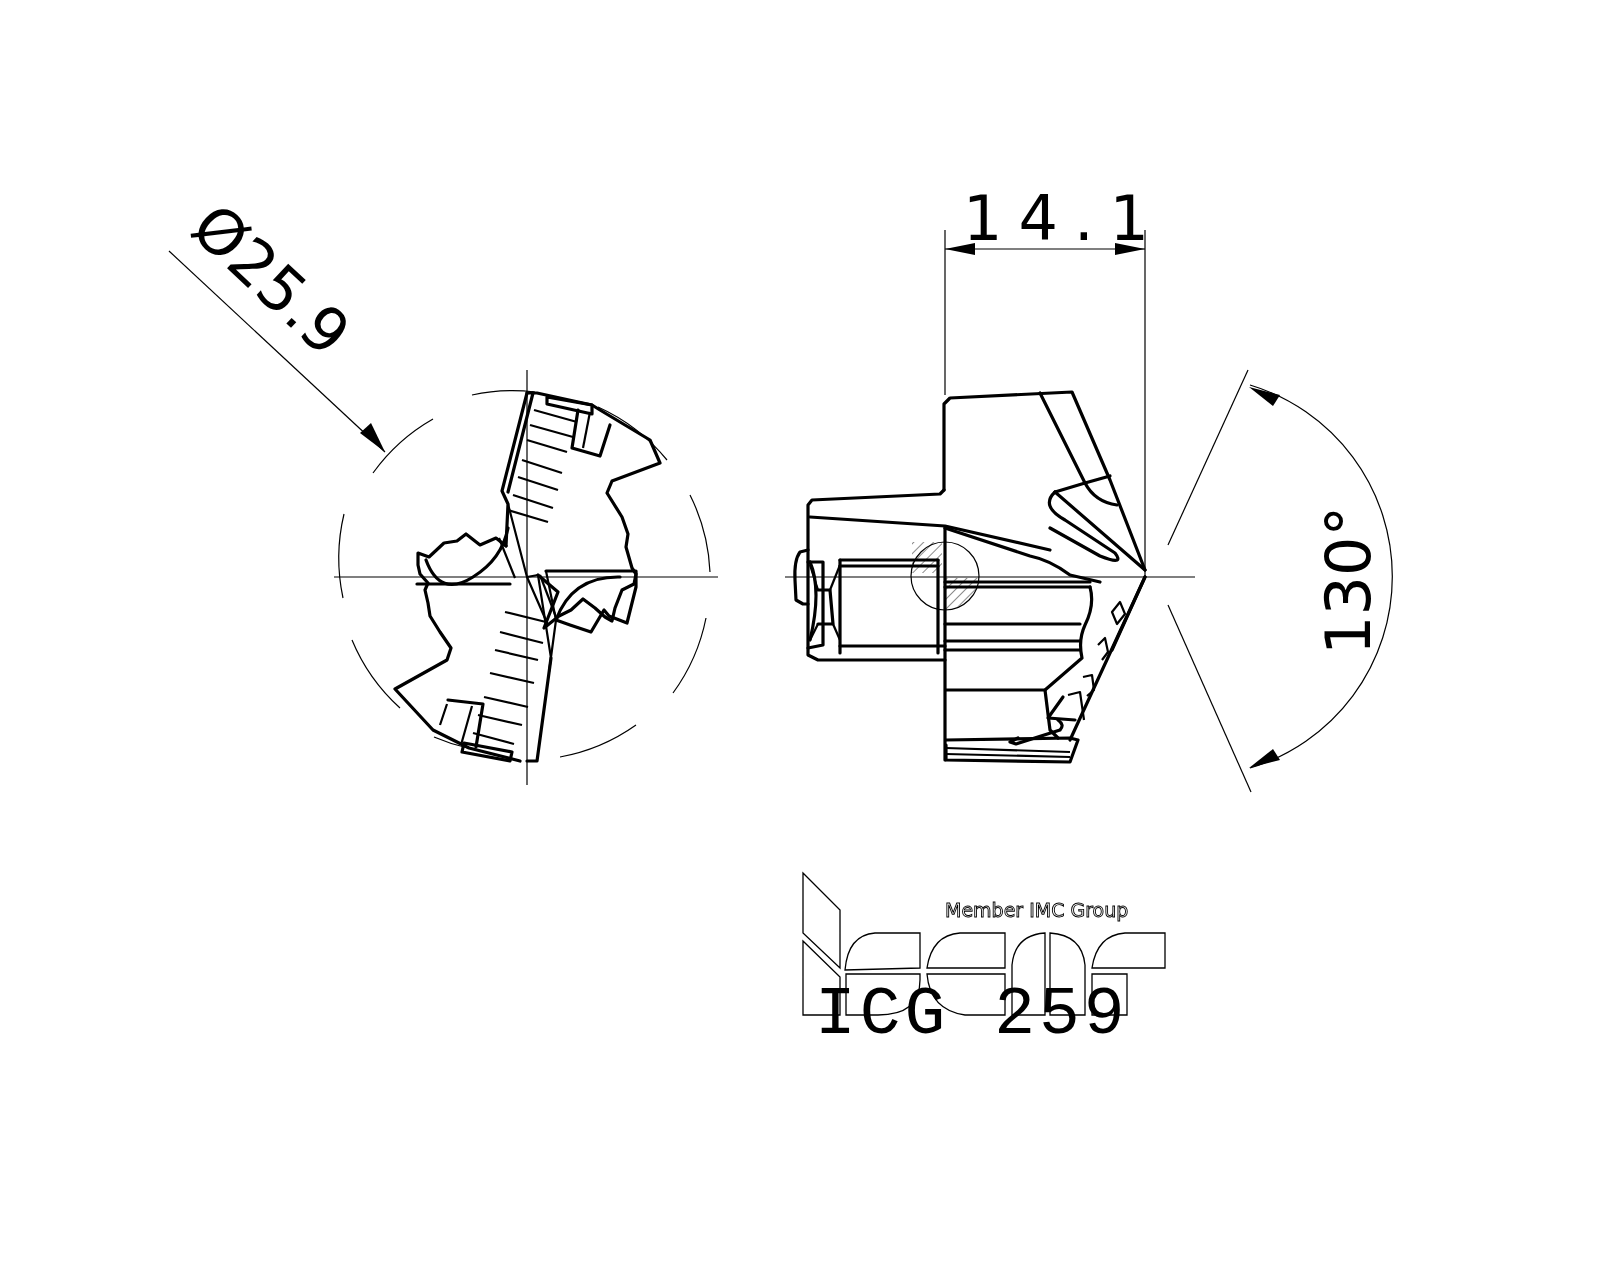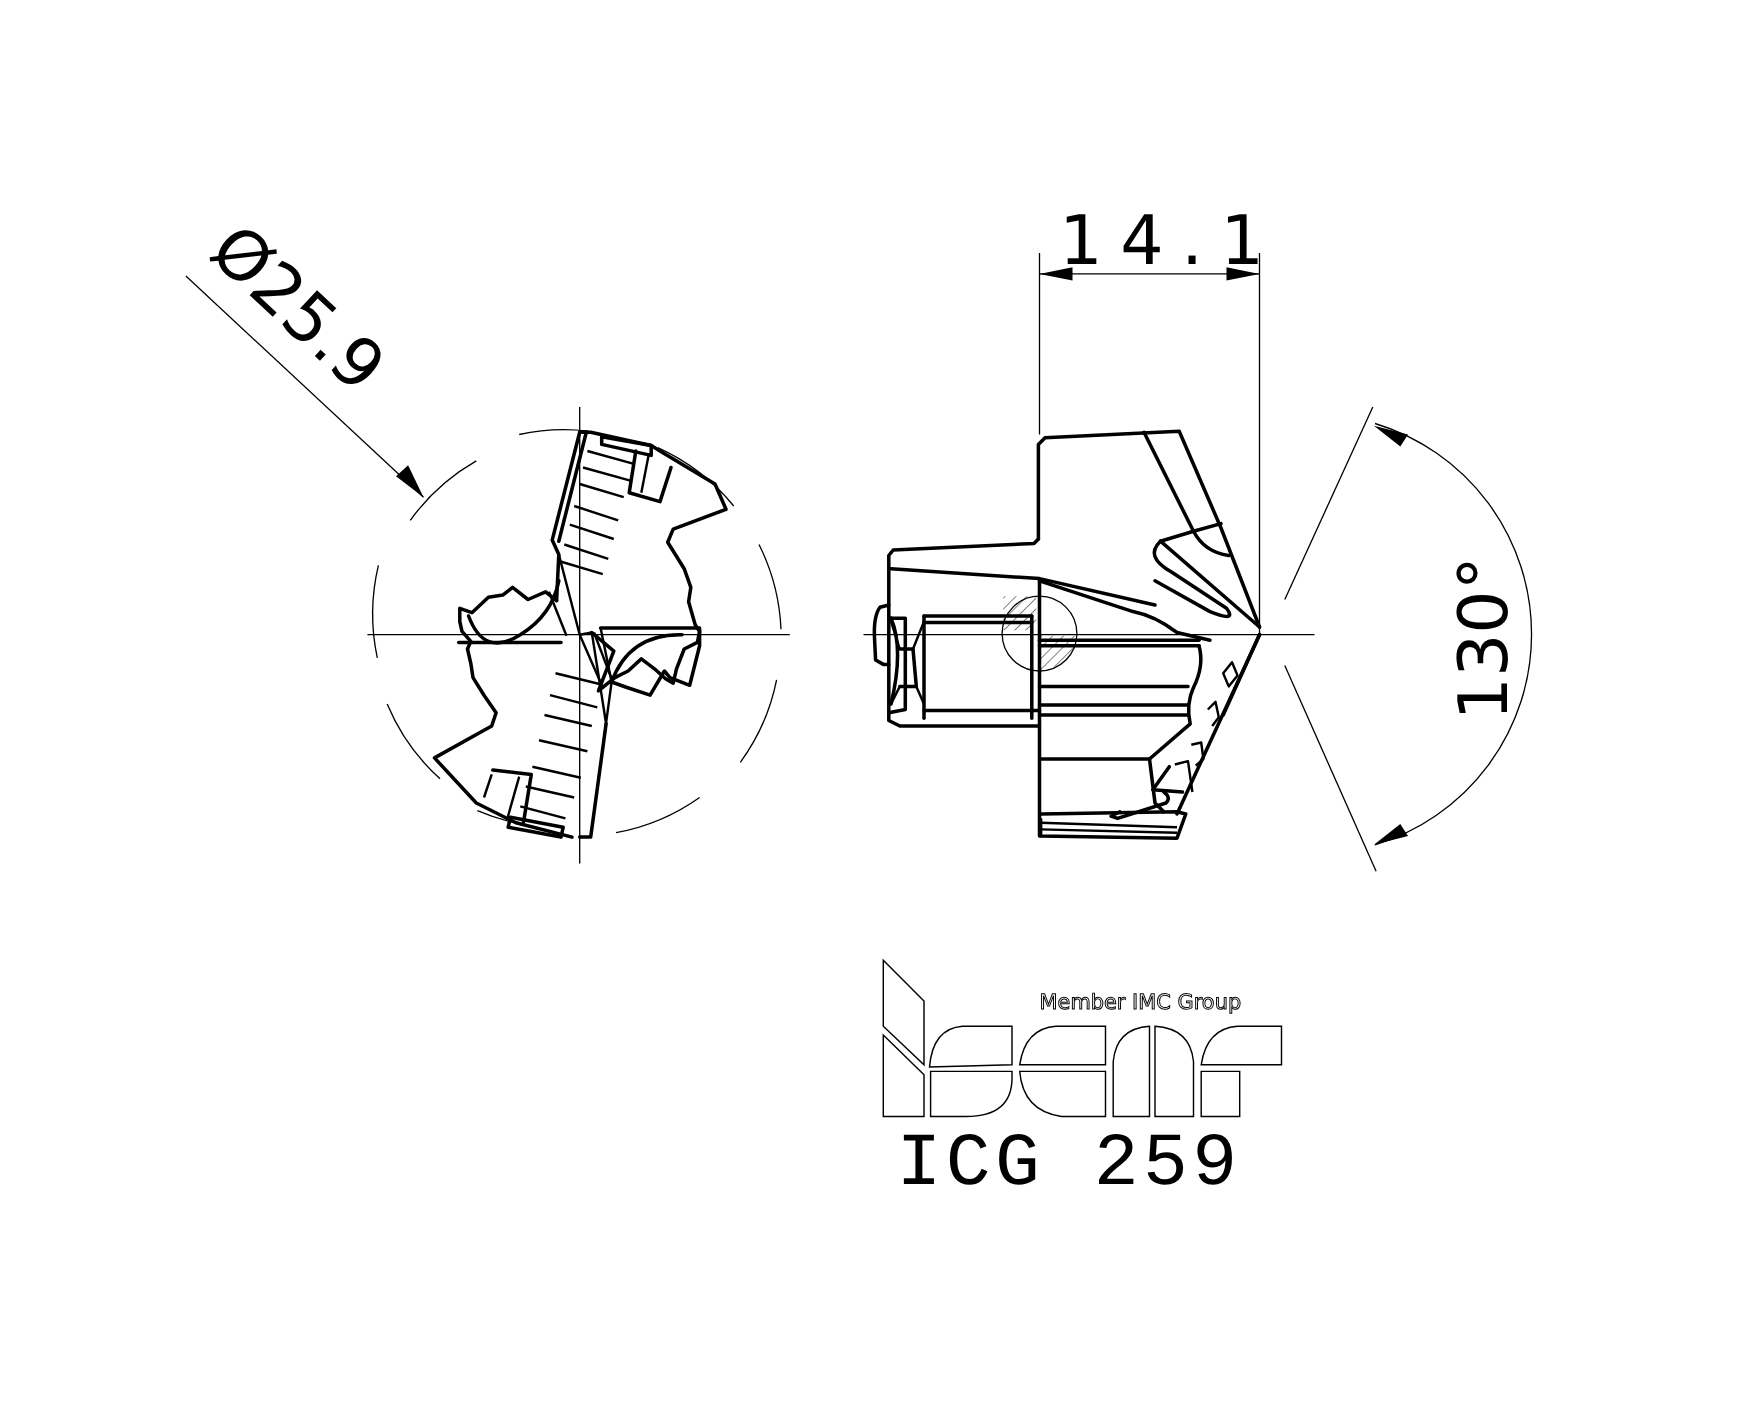--- a/index.html
+++ b/index.html
@@ -4,21 +4,21 @@
 <style>
   html, body { margin: 0; padding: 0; background: #ffffff; }
   body { width: 1600px; height: 1280px; position: relative; overflow: hidden;
          font-family: "DejaVu Sans", sans-serif; }
   #drawing { position: absolute; left: 0; top: 0; width: 1600px; height: 1280px; }
   .thin { stroke: #000; stroke-width: 1.2; fill: none; }
   .thick { stroke: #000; stroke-width: 3.2; fill: none; stroke-linejoin: round; stroke-linecap: round; }
   .med { stroke: #000; stroke-width: 2.2; fill: none; stroke-linejoin: round; }
   .logo { stroke: #000; stroke-width: 1.3; fill: none; }
   .dim-text { font-family: "DejaVu Sans", sans-serif; font-size: 62px; fill: #000; }
-  .part-label { position: absolute; left: 815px; top: 1020px;
+  .part-label { position: absolute; left: 815px; top: 976px;
                 font-family: "Liberation Mono", "DejaVu Sans Mono", monospace;
                 font-size: 68px; color: #000; letter-spacing: 4px; }
   .member-text { font-family: "DejaVu Sans", sans-serif; font-size: 19px;
                  fill: #fff; stroke: #000; stroke-width: 0.9; }
 </style>
 </head>
 <body>
 
 <svg id="drawing" viewBox="0 0 1600 1280" xmlns="http://www.w3.org/2000/svg">
   <defs>

